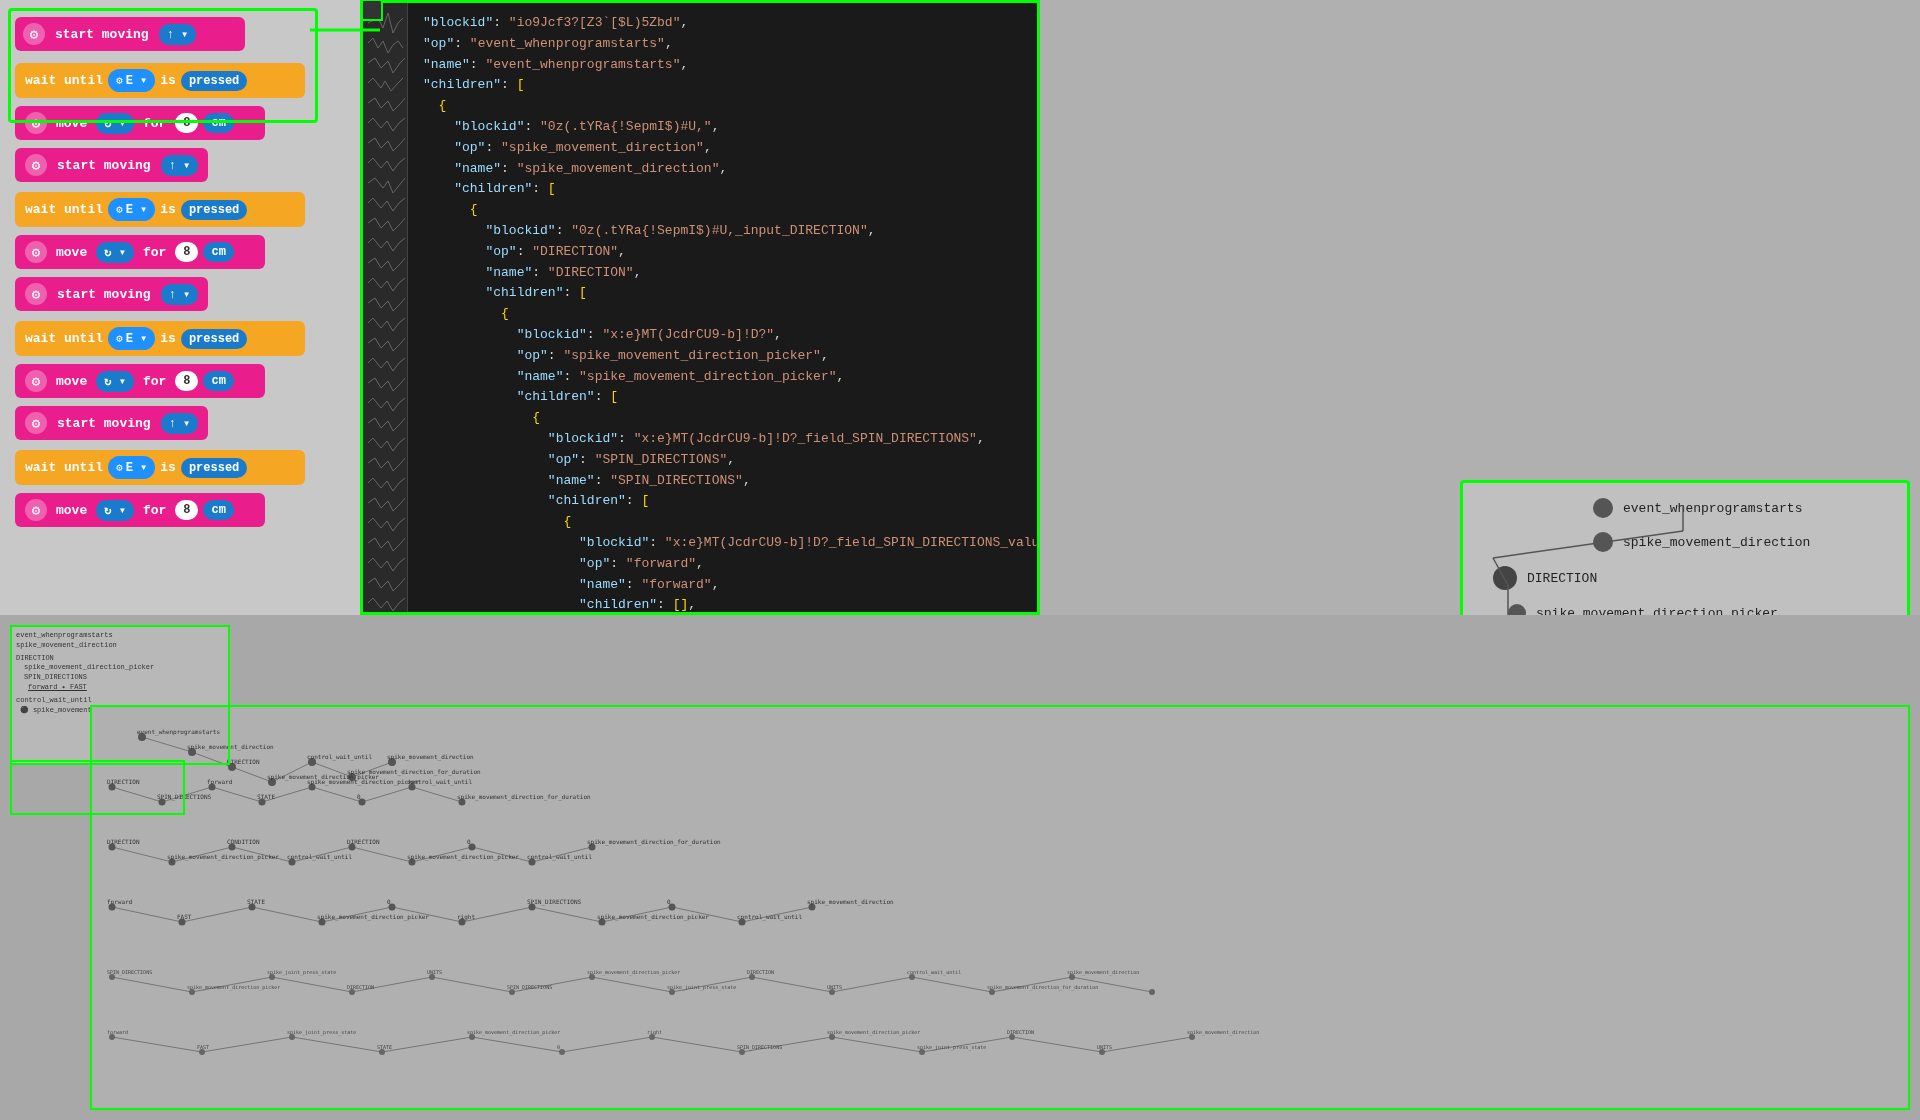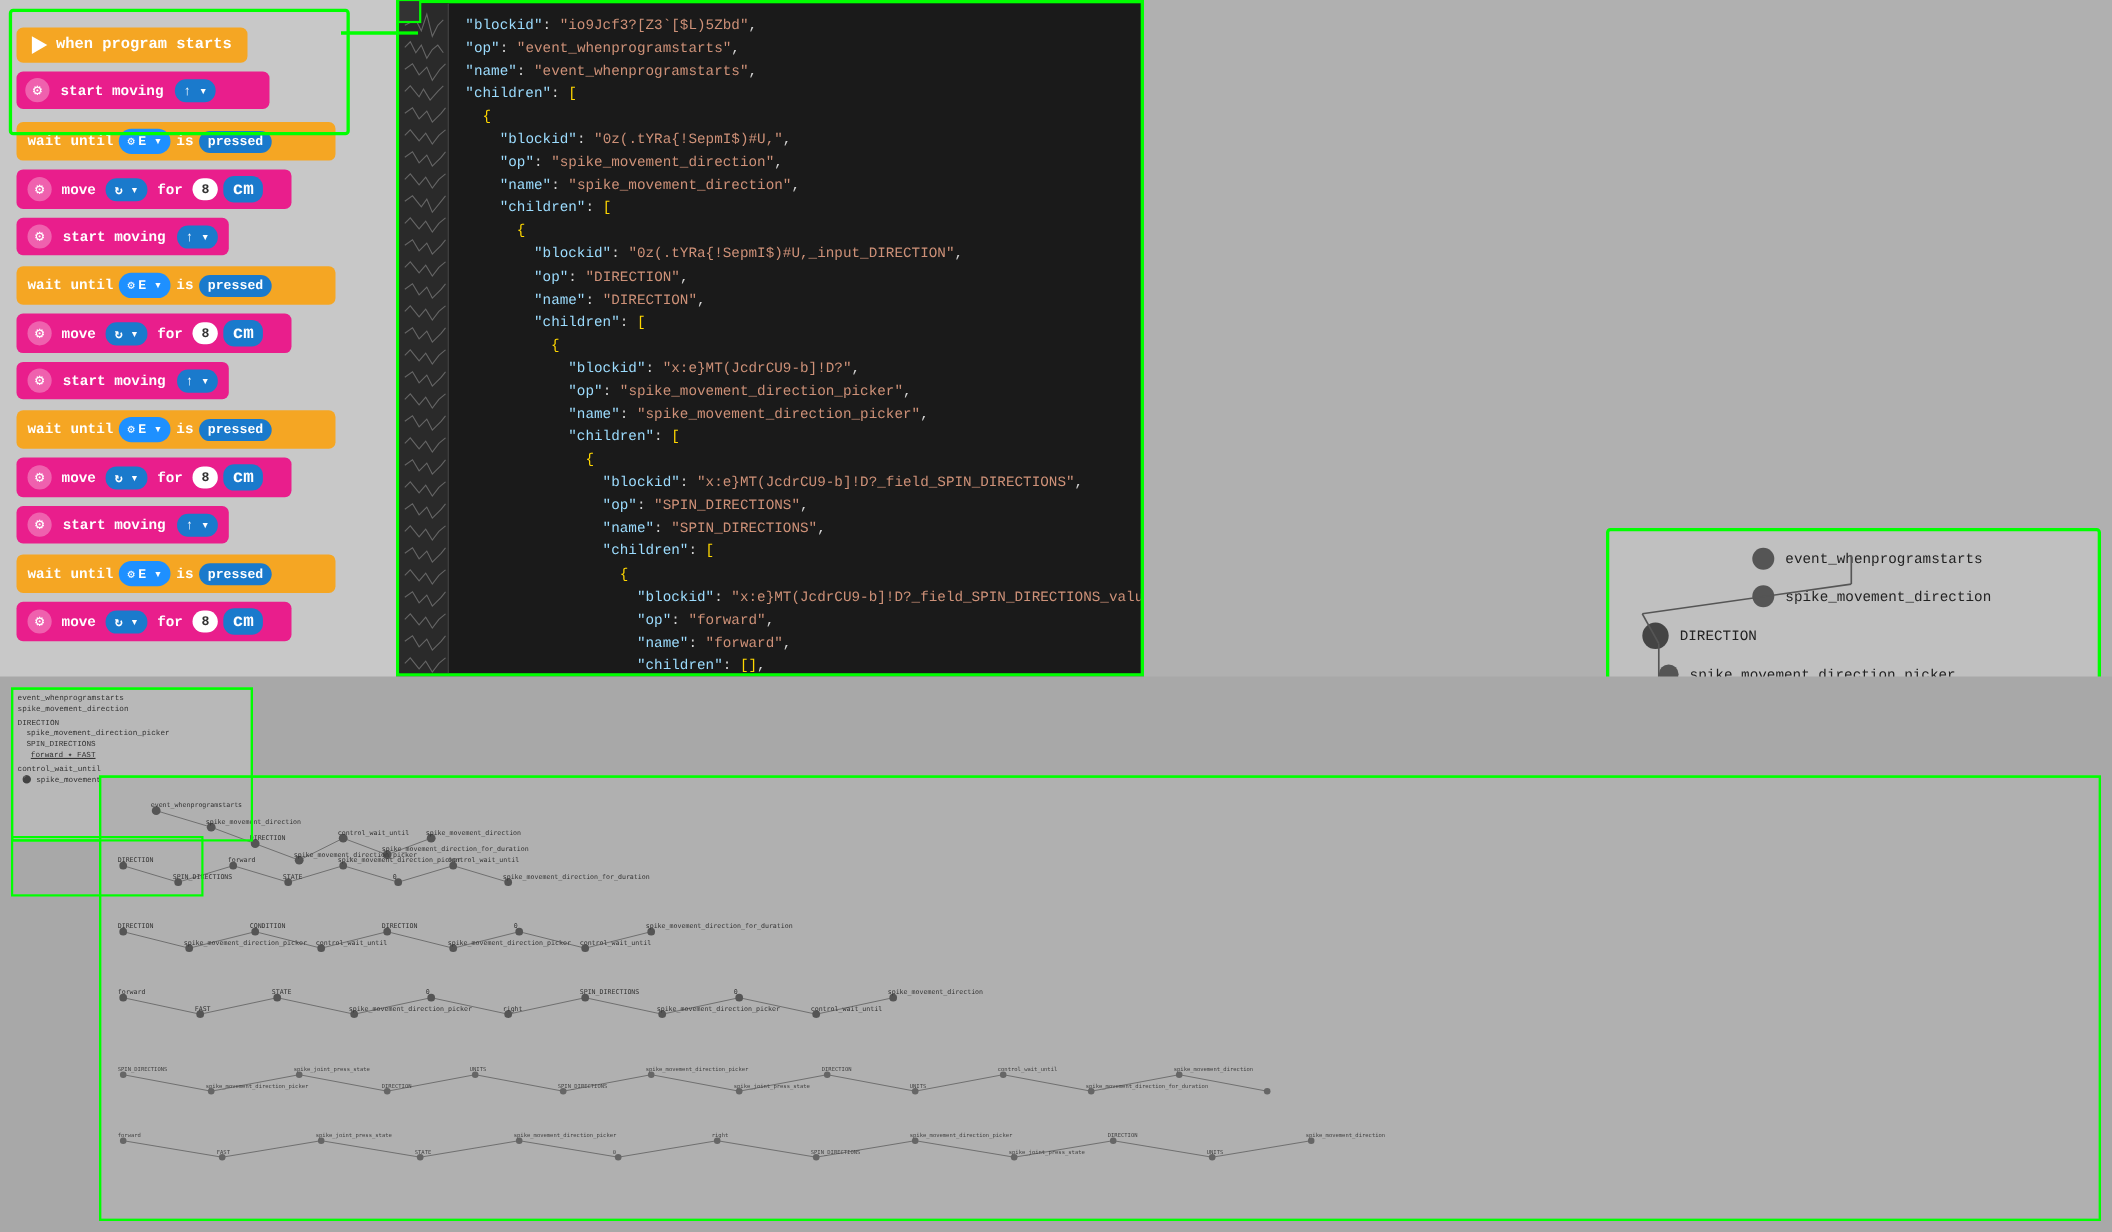--- a/index.html
+++ b/index.html
@@ -108,21 +108,21 @@
       color: #333;
       font-size: 12px;
       font-weight: bold;
     }
 
     .block-unit {
       background: #1a7acc;
       border-radius: 10px;
       padding: 3px 8px;
       color: white;
-      font-size: 16px;
+      font-size: 12px;
     }
 
     .motor-icon {
       width: 22px;
       height: 22px;
       border-radius: 50%;
       background: rgba(255,255,255,0.3);
       display: inline-flex;
       align-items: center;
       justify-content: center;
@@ -289,26 +289,20 @@
       font-size: 12px;
     }
   </style>
 </head>
 <body>
 
 <div class="left-panel">
 
   <div class="green-border-top-left"></div>
 
-  <div class="block-row" style="margin-top: 10px;">
-    <div class="block-event">
-      <span class="play-icon"></span>
-      <span>when program starts</span>
-    </div>
-  </div>
 
   <div class="block-row">
     <div class="block-motion" style="min-width:230px; padding-left:8px;">
       <span class="motor-icon">⚙</span>
       <span style="margin: 0 5px;">start moving</span>
       <span class="up-arrow">↑ ▾</span>
     </div>
   </div>
 
   <div class="block-row" style="margin-top: 6px;">

